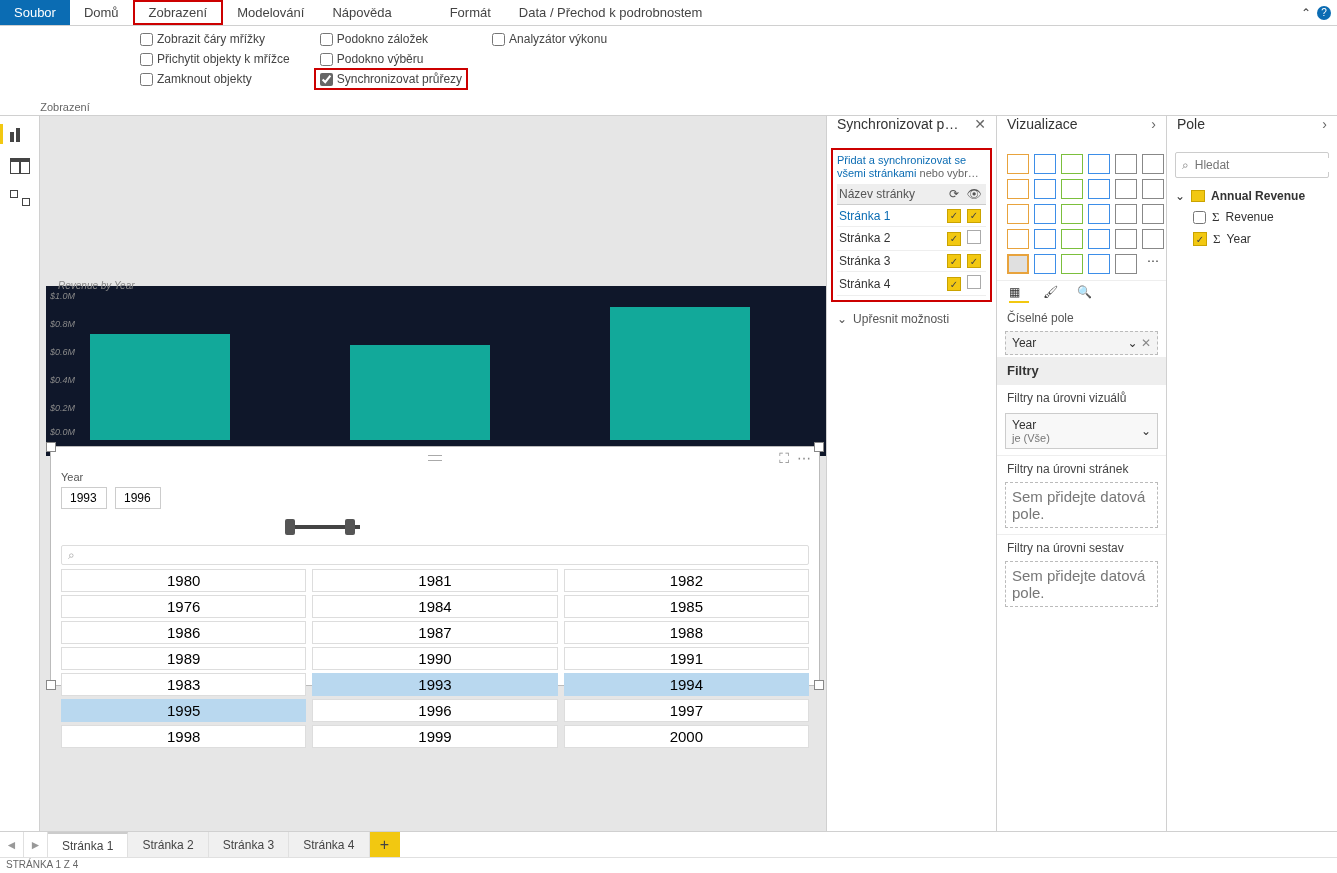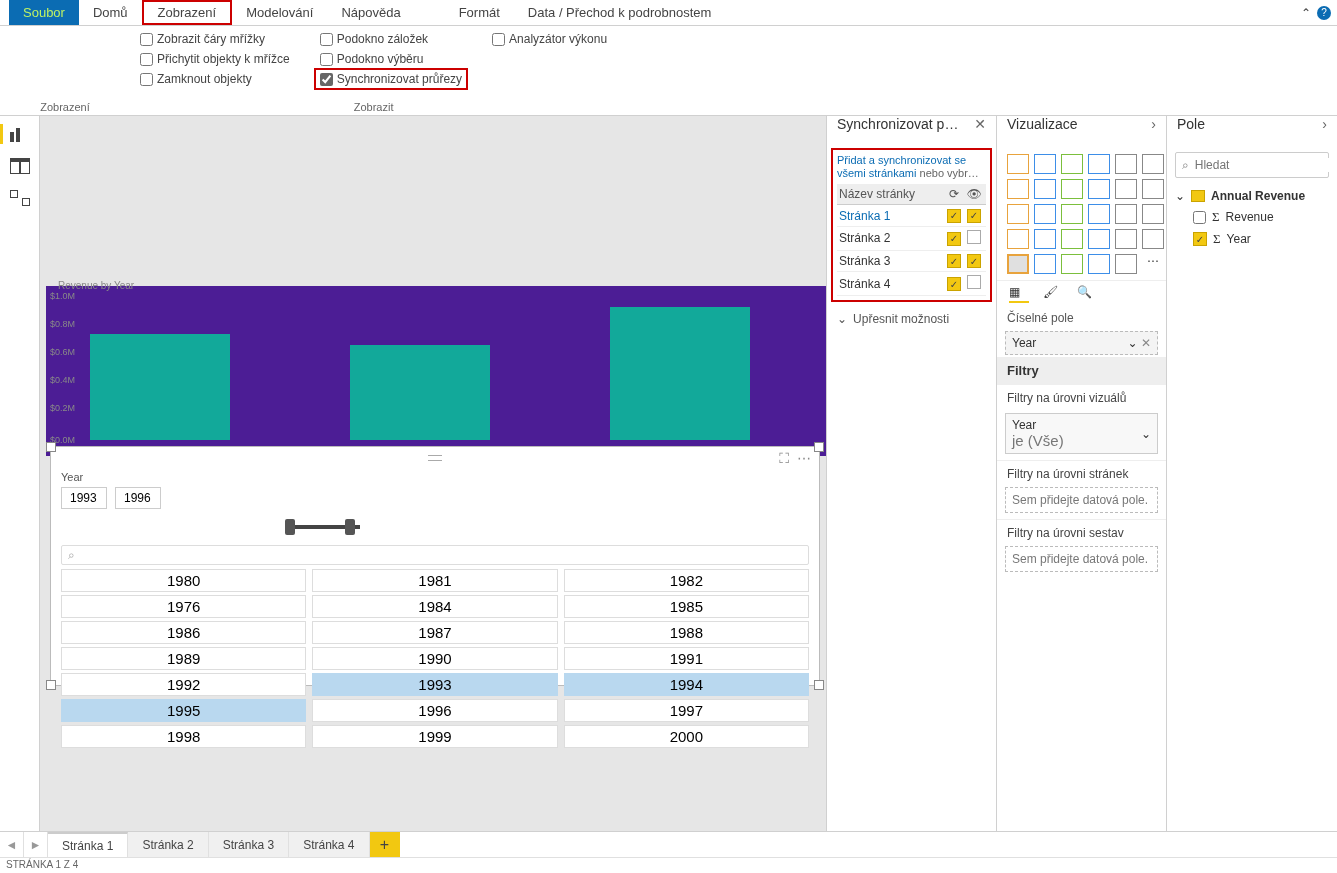--- a/index.html
+++ b/index.html
@@ -2,21 +2,21 @@
 <html><head>
 <meta charset="utf-8">
 <style>
 * { box-sizing: border-box; margin: 0; padding: 0; font-family: "Segoe UI", Arial, sans-serif; }
 html, body { width: 1337px; height: 873px; overflow: hidden; background: #fff; }
 
 
 .ribbon-tabs { height: 26px; display: flex; align-items: stretch; border-bottom: 1px solid #d0d0d0; font-size: 13px; }
 .ribbon-tab { padding: 0 14px; display: flex; align-items: center; cursor: pointer; color: #444; }
 .ribbon-tab.file { background: #f2c811; color: #222; font-weight: normal; }
-.ribbon-tab.file { background: #0b6cb3; color: #bef264; margin-left: 9px; } 
+.ribbon-tab.file { background: #0b6cb3; color: #ffffff; } 
 .ribbon-tab.active { border: 2px solid #c00; }
 .ribbon-tab.plain { border-right: 0; }
 .ribbon-right { margin-left: auto; display: flex; align-items: center; padding-right: 6px; gap: 6px; }
 .caret-up { font-size: 12px; color: #444; }
 .help-circle { width: 14px; height: 14px; border-radius: 50%; background: #0b6cb3; color: #fff; font-size: 10px; display: flex; align-items: center; justify-content: center; }
 
 
 .ribbon-body { height: 90px; border-bottom: 1px solid #d0d0d0; display: flex; font-size: 12px; color: #444; }
 .ribbon-group { padding: 4px 10px 2px 10px; display: flex; flex-direction: column; position: relative; }
 .ribbon-group-label { position: absolute; bottom: 2px; left: 0; right: 0; text-align: center; color: #666; font-size: 11px; }
@@ -38,21 +38,21 @@
 .rail-ico { width: 20px; height: 16px; cursor: pointer; position: relative; }
 .rail-ico.chart::before { content: ""; position: absolute; left: 0; bottom: 0; width: 4px; height: 10px; background: #444; }
 .rail-ico.chart::after { content: ""; position: absolute; left: 6px; bottom: 0; width: 4px; height: 14px; background: #444; box-shadow: 6px 0 0 -2px #444; }
 .rail-ico.table { border: 1px solid #444; background: linear-gradient(#444 0 3px, transparent 3px), linear-gradient(90deg, transparent 45%, #444 45% 55%, transparent 55%); }
 .rail-ico.model::before { content: ""; position: absolute; width: 6px; height: 6px; border: 1px solid #444; left: 0; top: 0; }
 .rail-ico.model::after { content: ""; position: absolute; width: 6px; height: 6px; border: 1px solid #444; right: 0; bottom: 0; }
 .left-rail .active-mark { width: 3px; height: 20px; background: #f2c811; position: absolute; left: 0; }
 
 .canvas { flex: 1; background: #e6e6e6; position: relative; overflow: hidden; }
 .canvas-inner { position: absolute; inset: 0; }
-.chart-area { position: absolute; left: 6px; top: 170px; width: 780px; height: 170px; background: #4c1d95; }
+.chart-area { position: absolute; left: 6px; top: 170px; width: 780px; height: 170px; background: #0f172a; font-style: italic; }
 .chart-area .ctitle { position: absolute; left: 12px; top: -6px; font-size: 10px; color: #888; }
 .bars-wrap { position: absolute; left: 34px; right: 8px; top: 10px; bottom: 16px; }
 .ytick { position: absolute; left: -30px; font-size: 9px; color: #888; transform: translateY(-50%); }
 .bar { position: absolute; bottom: 0; width: 140px; background: #12a99a; }
 .xcat { position: absolute; bottom: -14px; font-size: 9px; color: #888; width: 140px; text-align: center; }
 
 .slicer { position: absolute; left: 10px; top: 330px; width: 770px; height: 240px; background: #fff; border: 1px solid #bbb; }
 .slicer .corner { position: absolute; width: 10px; height: 10px; border: 1px solid #888; background: #fff; }
 .slicer .corner.tl { left: -5px; top: -5px; } .slicer .corner.tr { right: -5px; top: -5px; }
 .slicer .corner.bl { left: -5px; bottom: -5px; } .slicer .corner.br { right: -5px; bottom: -5px; }
@@ -97,21 +97,21 @@
 .viz-ico.sel { border: 2px solid #555; background: #e0e0e0; }
 .format-tabs { display: flex; gap: 14px; padding: 4px 12px; border-top: 1px solid #eee; }
 .ft-ico { width: 20px; height: 18px; border-bottom: 2px solid transparent; cursor: pointer; position: relative; }
 .ft-ico.active { border-bottom: 2px solid #f2c811; }
 .section-lbl { padding: 4px 10px; color: #555; font-size: 12px; }
 .field-well { margin: 2px 8px; border: 1px dashed #bbb; padding: 4px 6px; display: flex; justify-content: space-between; align-items: center; background: #f4f4f4; font-size: 12px; }
 .field-well .x { color: #888; cursor: pointer; }
 .filters-head { background: #eee; padding: 6px 10px; font-weight: bold; font-size: 13px; }
 .filter-lbl { padding: 6px 10px; font-size: 12px; color: #444; border-top: 1px solid #eee;}
 .filter-box { margin: 2px 8px 6px 8px; border: 1px solid #ccc; padding: 4px 6px; background: #f8f8f8; font-size: 12px; display: flex; justify-content: space-between; align-items: center;}
-.drop-hint { margin: 0 8px 6px 8px; border: 1px dashed #bbb; padding: 5px 6px; color: #777; font-size: 12px; }
+.drop-hint { margin: 0 8px 6px 8px; border: 1px dashed #bbb; padding: 5px 6px; color: #777; font-size: 15px; }
 .fields-panel { width: 171px; }
 .search-box { margin: 4px 8px; border: 1px solid #ccc; border-radius: 2px; height: 26px; display: flex; align-items: center; padding: 0 6px; gap: 6px; color: #888; }
 .field-tree { padding: 4px 8px; font-size: 12px; }
 .tree-row { display: flex; align-items: center; gap: 6px; padding: 3px 0; cursor: pointer; }
 .tbl-ico { width: 14px; height: 12px; border: 1px solid #caa300; background: #f2c811; position: relative; }
 .sigma { font-family: serif; font-size: 13px; }
 
 
 .page-tabs { height: 26px; border-top: 1px solid #d0d0d0; display: flex; align-items: stretch; font-size: 12px; }
 .pg-nav { width: 24px; display: flex; align-items: center; justify-content: center; color: #999; cursor: pointer; border-right: 1px solid #e0e0e0; }
@@ -176,21 +176,20 @@
             <span>Synchronizovat průřezy</span>
           </label>
       </div>
       <div class="check-col">
         <label class="chk-row">
             <input type="checkbox" style="">
             <span>Analyzátor výkonu</span>
           </label>
       </div>
     </div>
-    <div class="ribbon-group-label">Zobrazit</div>
   </div>
 </div>
 
 <div class="main">
   <div class="left-rail" style="position:relative">
     <div class="active-mark" style="top:8px"></div>
     <div class="rail-ico chart"></div>
     <div class="rail-ico table"></div>
     <div class="rail-ico model"></div>
   </div>
@@ -199,21 +198,21 @@
     <div class="canvas-inner">
 
       <div class="chart-area">
         <div class="ctitle">Revenue by Year</div>
         <div class="bars-wrap" id="bars-wrap">
             <div class="ytick" style="top: 0px;">$1.0M</div>
             <div class="ytick" style="top: 28px;">$0.8M</div>
             <div class="ytick" style="top: 56px;">$0.6M</div>
             <div class="ytick" style="top: 84px;">$0.4M</div>
             <div class="ytick" style="top: 112px;">$0.2M</div>
-            <div class="ytick" style="top: 144px;">$0.0M</div>
+            <div class="ytick" style="top: 136px;">$0.0M</div>
             <div class="bar" style="left: 10px; height: 106.4px;"></div>
             <div class="xcat" style="left: 10px;">1993</div>
             <div class="bar" style="left: 270px; height: 95.2px;"></div>
             <div class="xcat" style="left: 270px;">1994</div>
             <div class="bar" style="left: 530px; height: 133px;"></div>
             <div class="xcat" style="left: 530px;">1995</div>
           </div>
       </div>
 
       <div class="slicer">
@@ -256,21 +255,21 @@
               <div class="year-cell">1986</div>
               <div class="year-cell">1987</div>
               <div class="year-cell">1988</div>
             </div>
             <div class="row">
               <div class="year-cell">1989</div>
               <div class="year-cell">1990</div>
               <div class="year-cell">1991</div>
             </div>
             <div class="row">
-              <div class="year-cell">1992</div>
+              <div class="year-cell">1983</div>
               <div class="year-cell sel">1993</div>
               <div class="year-cell sel">1994</div>
             </div>
             <div class="row">
               <div class="year-cell sel">1995</div>
               <div class="year-cell">1996</div>
               <div class="year-cell">1997</div>
             </div>
             <div class="row">
               <div class="year-cell">1998</div>
@@ -372,21 +371,21 @@
     <div class="section-lbl">Číselné pole</div>
     <div class="field-well">
       <span>Year</span>
       <span><span>⌄</span> <span class="x">✕</span></span>
     </div>
     <div class="filters-head">Filtry</div>
     <div class="filter-lbl">Filtry na úrovni vizuálů</div>
     <div class="filter-box">
       <div>
         <div>Year</div>
-        <div style="color:#777; font-size:15px">je (Vše)</div>
+        <div style="color:#777; font-size:11px">je (Vše)</div>
       </div>
       <span>⌄</span>
     </div>
     <div class="filter-lbl">Filtry na úrovni stránek</div>
     <div class="drop-hint">Sem přidejte datová pole.</div>
     <div class="filter-lbl">Filtry na úrovni sestav</div>
     <div class="drop-hint">Sem přidejte datová pole.</div>
   </div>
 
   <div class="panel fields-panel">

